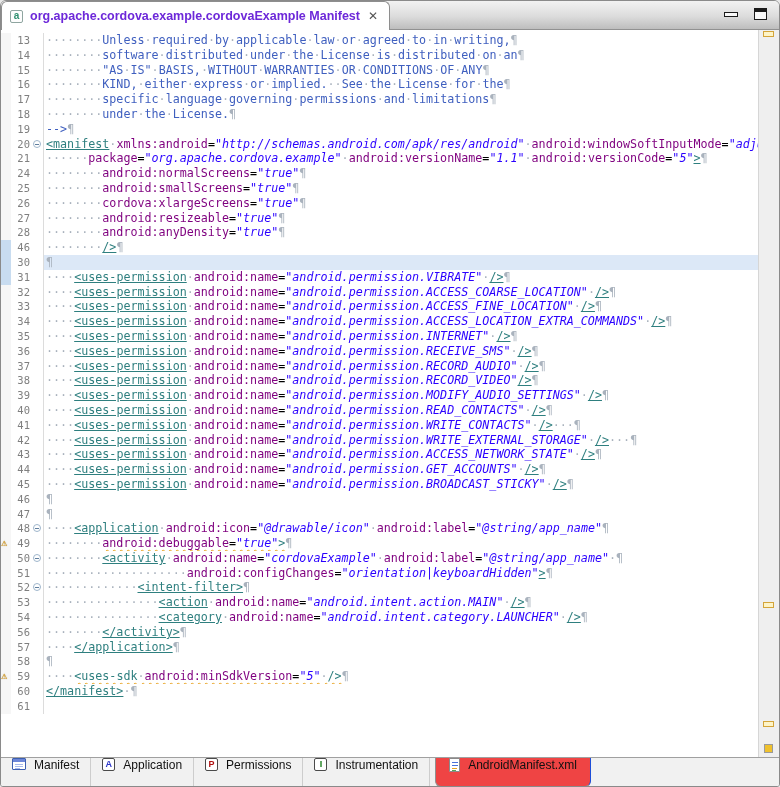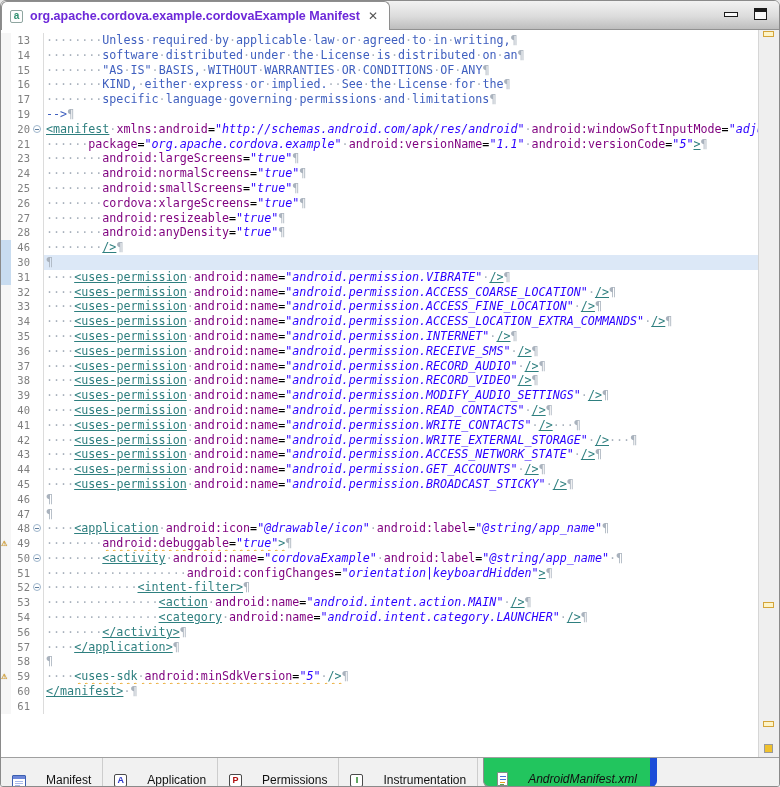--- a/index.html
+++ b/index.html
@@ -59,24 +59,24 @@
   
   .ruler{position:absolute;top:0;right:0;width:21px;height:100%;
          background:#EFEFEF;border-left:1px solid #D6D6D6;}
   .mk-outline{position:absolute;left:4px;width:11px;height:6px;
               border:1px solid #D3A43A;background:#FEF4C6;}
   .mk-solid{position:absolute;left:5px;width:9px;height:9px;
             border:1px solid #9A9A9A;background:#EFC12D;}
   
   .pagetabs{position:relative;height:30px;border-top:1px solid #A0A0A0;background:#F1F1F1;
             display:flex;align-items:stretch;font-size:12px;color:#111;}
-  .ptab{display:flex;align-items:flex-end;gap:20px;padding:0 11px;border-right:1px solid #CDCDCD;
+  .ptab{display:flex;align-items:flex-start;gap:8px;padding:0 11px;border-right:1px solid #CDCDCD;
         white-space:nowrap;}
-  .ptab.active{background:#22c55e;border:1px solid #909090;border-top:none;margin-left:5px;
-               border-radius:0 0 6px 6px;padding:0 13px;border-right:7px solid #1d4ed8;font-style:italic;}
+  .ptab.active{background:#ef4444;border:1px solid #909090;border-top:none;margin-left:5px;
+               border-radius:0 0 6px 6px;padding:0 13px;border-right:1px solid #1d4ed8;}
   .ic-form{width:14px;height:12px;border:1px solid #3C5FB0;border-radius:1px;background:
      linear-gradient(#6C86D8,#6C86D8) 0 0/100% 3px no-repeat,
      linear-gradient(#A8BAEC,#A8BAEC) 2px 5px/8px 1px no-repeat,
      linear-gradient(#A8BAEC,#A8BAEC) 2px 7px/8px 1px no-repeat,
      linear-gradient(#A8BAEC,#A8BAEC) 2px 9px/5px 1px no-repeat,#FFF;}
   .ic-letter{width:13px;height:13px;border:1px solid #4A4A4A;border-radius:2px;background:#FFF;
              display:flex;align-items:center;justify-content:center;
              font-size:9px;font-weight:bold;line-height:1;}
   .ic-xml{width:11px;height:14px;border:1px solid #8A8A8A;border-radius:1px;background:
      linear-gradient(#4A72D8,#4A72D8) 2px 3px/6px 1px no-repeat,
@@ -101,24 +101,24 @@
     </div>
   </div>
 
   <div class="editor">
     <div class="lines" id="lines">
         <div class="ln"><span class="ann"></span><span class="num">13</span><span class="fold"></span><span class="code"><span class="ws">········</span><span class="cm">Unless</span><span class="ws">·</span><span class="cm">required</span><span class="ws">·</span><span class="cm">by</span><span class="ws">·</span><span class="cm">applicable</span><span class="ws">·</span><span class="cm">law</span><span class="ws">·</span><span class="cm">or</span><span class="ws">·</span><span class="cm">agreed</span><span class="ws">·</span><span class="cm">to</span><span class="ws">·</span><span class="cm">in</span><span class="ws">·</span><span class="cm">writing,</span><span class="ws">¶</span></span></div>
         <div class="ln"><span class="ann"></span><span class="num">14</span><span class="fold"></span><span class="code"><span class="ws">········</span><span class="cm">software</span><span class="ws">·</span><span class="cm">distributed</span><span class="ws">·</span><span class="cm">under</span><span class="ws">·</span><span class="cm">the</span><span class="ws">·</span><span class="cm">License</span><span class="ws">·</span><span class="cm">is</span><span class="ws">·</span><span class="cm">distributed</span><span class="ws">·</span><span class="cm">on</span><span class="ws">·</span><span class="cm">an</span><span class="ws">¶</span></span></div>
         <div class="ln"><span class="ann"></span><span class="num">15</span><span class="fold"></span><span class="code"><span class="ws">········</span><span class="cm">"AS</span><span class="ws">·</span><span class="cm">IS"</span><span class="ws">·</span><span class="cm">BASIS,</span><span class="ws">·</span><span class="cm">WITHOUT</span><span class="ws">·</span><span class="cm">WARRANTIES</span><span class="ws">·</span><span class="cm">OR</span><span class="ws">·</span><span class="cm">CONDITIONS</span><span class="ws">·</span><span class="cm">OF</span><span class="ws">·</span><span class="cm">ANY</span><span class="ws">¶</span></span></div>
         <div class="ln"><span class="ann"></span><span class="num">16</span><span class="fold"></span><span class="code"><span class="ws">········</span><span class="cm">KIND,</span><span class="ws">·</span><span class="cm">either</span><span class="ws">·</span><span class="cm">express</span><span class="ws">·</span><span class="cm">or</span><span class="ws">·</span><span class="cm">implied.</span><span class="ws">·</span><span class="ws">·</span><span class="cm">See</span><span class="ws">·</span><span class="cm">the</span><span class="ws">·</span><span class="cm">License</span><span class="ws">·</span><span class="cm">for</span><span class="ws">·</span><span class="cm">the</span><span class="ws">¶</span></span></div>
         <div class="ln"><span class="ann"></span><span class="num">17</span><span class="fold"></span><span class="code"><span class="ws">········</span><span class="cm">specific</span><span class="ws">·</span><span class="cm">language</span><span class="ws">·</span><span class="cm">governing</span><span class="ws">·</span><span class="cm">permissions</span><span class="ws">·</span><span class="cm">and</span><span class="ws">·</span><span class="cm">limitations</span><span class="ws">¶</span></span></div>
+        <div class="ln"><span class="ann"></span><span class="num">18</span><span class="fold"></span><span class="code"><span class="ws">········</span><span class="cm">under</span><span class="ws">·</span><span class="cm">the</span><span class="ws">·</span><span class="cm">License.</span><span class="ws">¶</span></span></div>
         <div class="ln"><span class="ann"></span><span class="num">19</span><span class="fold"></span><span class="code"><span class="cm">--&gt;</span><span class="ws">¶</span></span></div>
         <div class="ln"><span class="ann"></span><span class="num">20</span><span class="fold"><span class="foldi"></span></span><span class="code"><span class="tg">&lt;manifest</span><span class="ws">·</span><span class="at">xmlns:android</span><span class="pl">=</span><span class="vl">"http://schemas.android.com/apk/res/android"</span><span class="ws">·</span><span class="at">android:windowSoftInputMode</span><span class="pl">=</span><span class="vl">"adju</span></span></div>
         <div class="ln"><span class="ann"></span><span class="num">21</span><span class="fold"></span><span class="code"><span class="ws">······</span><span class="at">package</span><span class="pl">=</span><span class="vl">"org.apache.cordova.example"</span><span class="ws">·</span><span class="at">android:versionName</span><span class="pl">=</span><span class="vl">"1.1"</span><span class="ws">·</span><span class="at">android:versionCode</span><span class="pl">=</span><span class="vl">"5"</span><span class="tg">&gt;</span><span class="ws">¶</span></span></div>
-        <div class="ln"><span class="ann"></span><span class="num">23</span><span class="fold"></span><span class="code"><span class="ws">········</span><span class="at">android:largeScreens</span><span class="pl">=</span><span class="vl">"true"</span><span class="ws">¶</span></span></div>
         <div class="ln"><span class="ann"></span><span class="num">24</span><span class="fold"></span><span class="code"><span class="ws">········</span><span class="at">android:normalScreens</span><span class="pl">=</span><span class="vl">"true"</span><span class="ws">¶</span></span></div>
         <div class="ln"><span class="ann"></span><span class="num">25</span><span class="fold"></span><span class="code"><span class="ws">········</span><span class="at">android:smallScreens</span><span class="pl">=</span><span class="vl">"true"</span><span class="ws">¶</span></span></div>
         <div class="ln"><span class="ann"></span><span class="num">26</span><span class="fold"></span><span class="code"><span class="ws">········</span><span class="at">cordova:xlargeScreens</span><span class="pl">=</span><span class="vl">"true"</span><span class="ws">¶</span></span></div>
         <div class="ln"><span class="ann"></span><span class="num">27</span><span class="fold"></span><span class="code"><span class="ws">········</span><span class="at">android:resizeable</span><span class="pl">=</span><span class="vl">"true"</span><span class="ws">¶</span></span></div>
         <div class="ln"><span class="ann"></span><span class="num">28</span><span class="fold"></span><span class="code"><span class="ws">········</span><span class="at">android:anyDensity</span><span class="pl">=</span><span class="vl">"true"</span><span class="ws">¶</span></span></div>
         <div class="ln"><span class="ann range"></span><span class="num">46</span><span class="fold"></span><span class="code"><span class="ws">········</span><span class="tg">/&gt;</span><span class="ws">¶</span></span></div>
         <div class="ln"><span class="ann range"></span><span class="num">30</span><span class="fold"></span><span class="code hl"><span class="ws">¶</span></span></div>
         <div class="ln"><span class="ann range"></span><span class="num">31</span><span class="fold"></span><span class="code"><span class="ws">····</span><span class="tg">&lt;uses-permission</span><span class="ws">·</span><span class="at">android:name</span><span class="pl">=</span><span class="vl">"android.permission.VIBRATE"</span><span class="ws">·</span><span class="tg">/&gt;</span><span class="ws">¶</span></span></div>
         <div class="ln"><span class="ann"></span><span class="num">32</span><span class="fold"></span><span class="code"><span class="ws">····</span><span class="tg">&lt;uses-permission</span><span class="ws">·</span><span class="at">android:name</span><span class="pl">=</span><span class="vl">"android.permission.ACCESS_COARSE_LOCATION"</span><span class="ws">·</span><span class="tg">/&gt;</span><span class="ws">¶</span></span></div>
         <div class="ln"><span class="ann"></span><span class="num">33</span><span class="fold"></span><span class="code"><span class="ws">····</span><span class="tg">&lt;uses-permission</span><span class="ws">·</span><span class="at">android:name</span><span class="pl">=</span><span class="vl">"android.permission.ACCESS_FINE_LOCATION"</span><span class="ws">·</span><span class="tg">/&gt;</span><span class="ws">¶</span></span></div>

